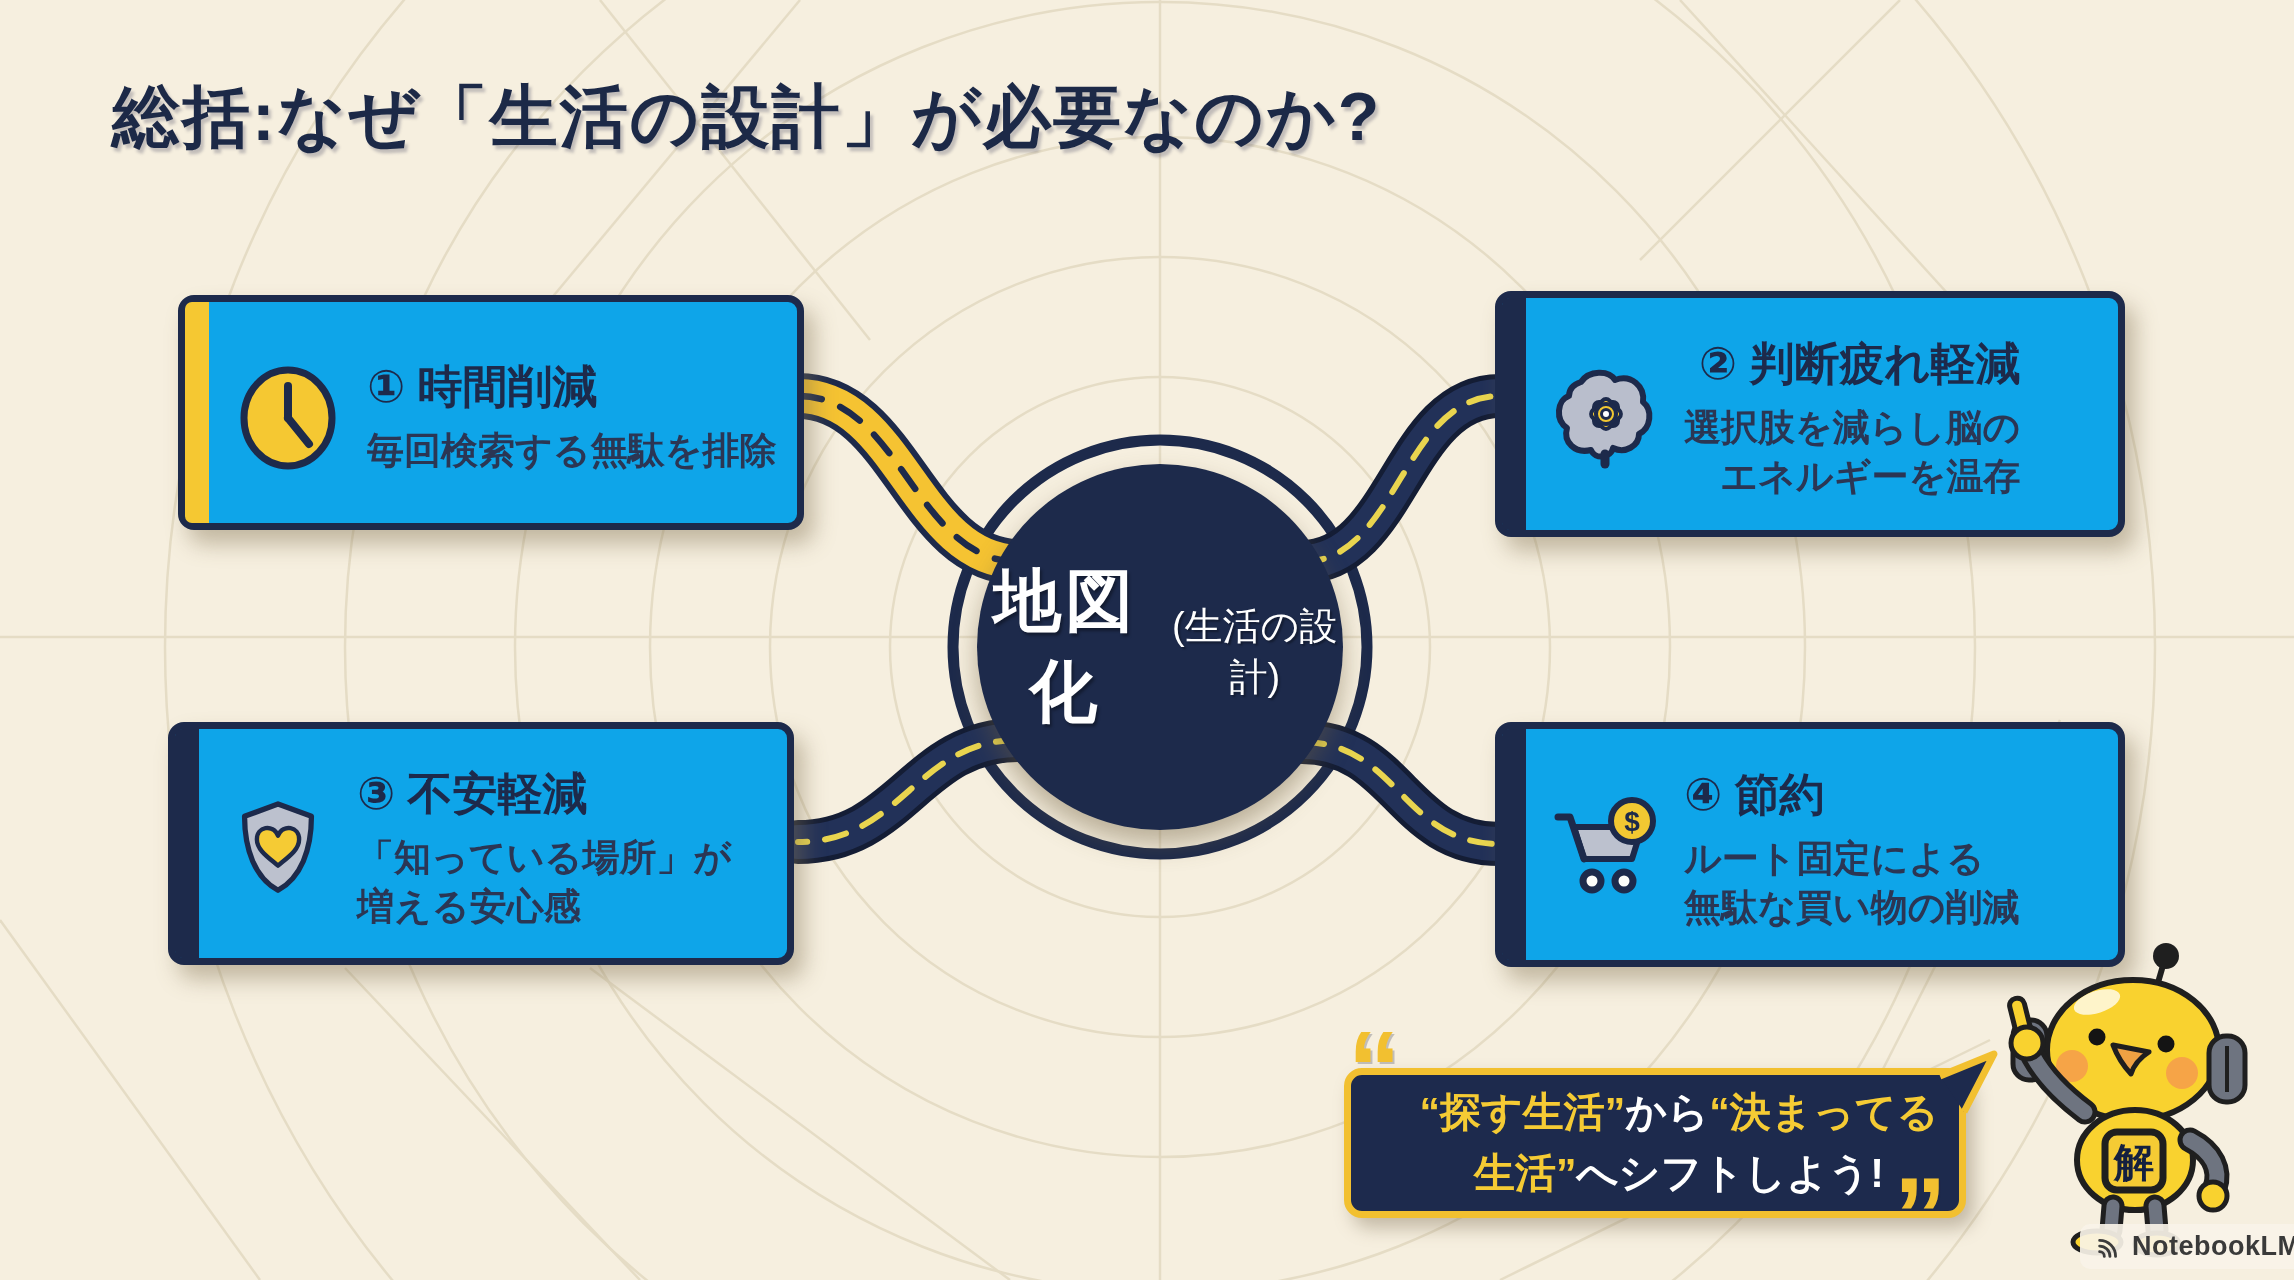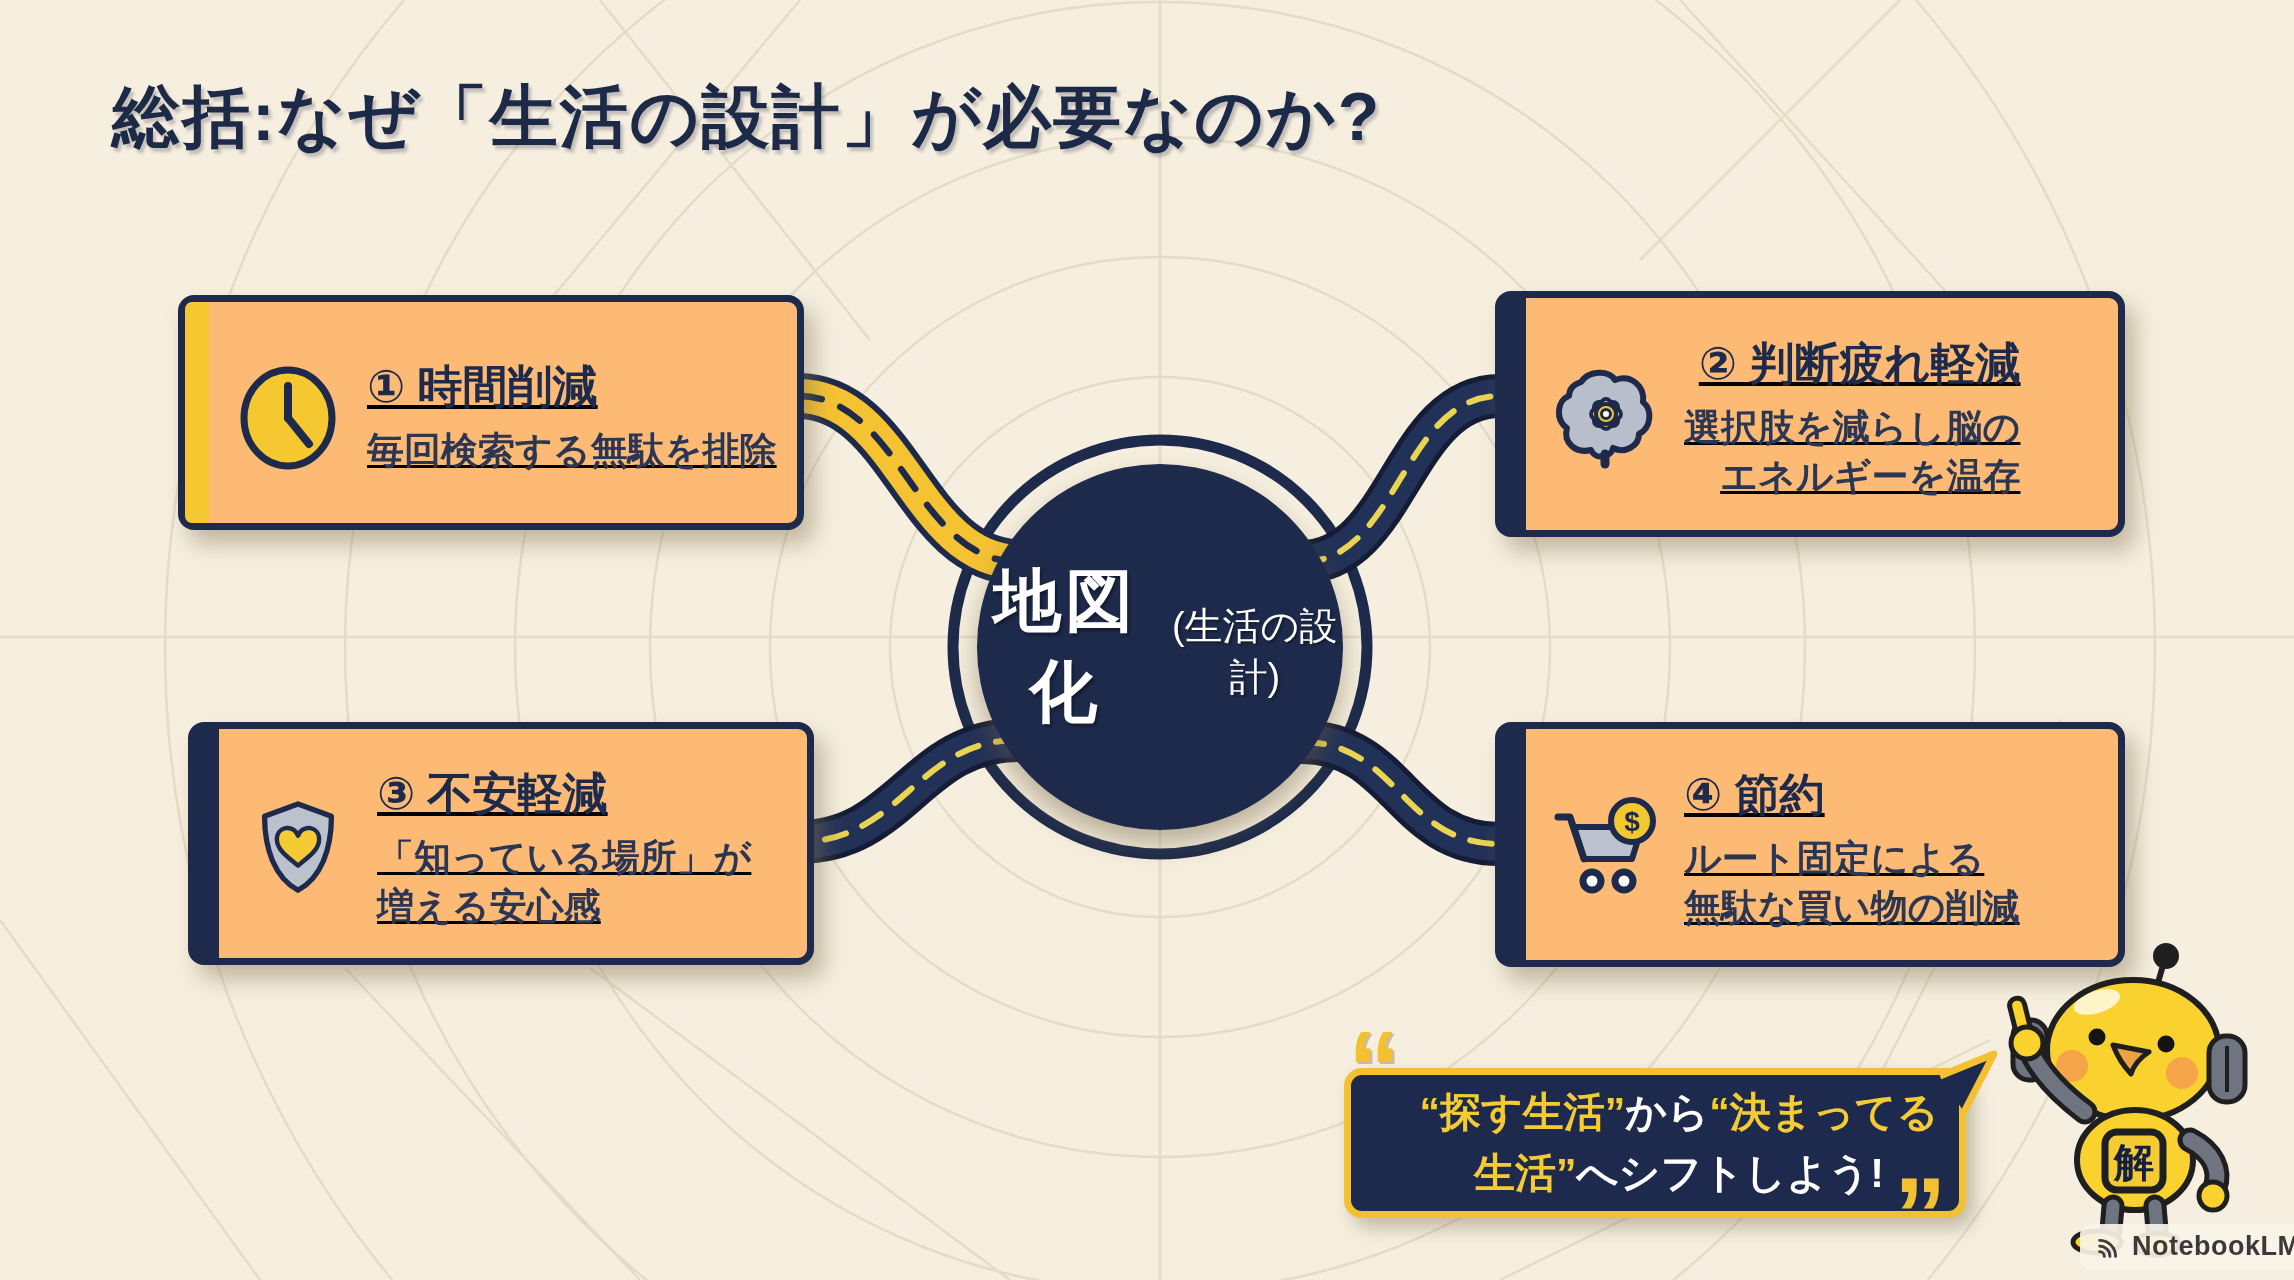--- a/index.html
+++ b/index.html
@@ -31,34 +31,34 @@
     background:#1D2A4B; border-radius:50%;
     box-shadow:0 14px 26px rgba(110,95,65,.45);
     display:flex; flex-direction:row; align-items:center; justify-content:center;
     color:#fff; text-align:center;gap:13px;
   }
   .center-main{font-size:68px; font-weight:800; letter-spacing:4px; text-shadow:2px 3px 3px rgba(0,0,0,.35);}
   .center-sub{font-size:38px; font-weight:400; margin-top:10px; text-shadow:2px 2px 2px rgba(0,0,0,.35);}
 
   
   .card{
-    z-index:3; background:#fdba74; border:7px solid #1D2A4B; border-radius:16px;
+    z-index:3; background:#0ea5e9; border:7px solid #1D2A4B; border-radius:16px;
     box-shadow:10px 14px 22px rgba(130,115,85,.45);
-    display:flex; align-items:center; padding:8px 14px 0 44px; box-sizing:border-box;text-decoration:underline;
+    display:flex; align-items:center; padding:8px 14px 0 44px; box-sizing:border-box;
   }
   .card .accent{position:absolute; left:0; top:0; bottom:0; width:24px; border-radius:7px 0 0 7px;}
   .accent-yellow{background:#F5C832;}
   .accent-navy{background:#1D2A4B;}
   .card-icon{width:118px; flex-shrink:0; display:flex; align-items:center; justify-content:center;}
   .card-text{margin-left:20px;}
   .card-title{font-size:45px; font-weight:800; color:#1D2A4B; margin-bottom:10px; white-space:nowrap;}
   .card-line{font-size:37px; font-weight:600; color:#2B3654; line-height:1.32; white-space:nowrap;}
   #card-1{left:178px; top:295px; width:626px; height:235px;}
   #card-2{left:1495px; top:291px; width:630px; height:246px;text-align:right;}
-  #card-3{left:188px; top:722px; width:626px; height:243px;}
+  #card-3{left:168px; top:722px; width:626px; height:243px;}
   #card-4{left:1495px; top:722px; width:630px; height:245px;}
 
   
   .bubble{
     left:1344px; top:1068px; width:608px; height:136px; z-index:5;
     background:#1D2A4D; border:7px solid #F2C030; border-radius:18px;
     box-shadow:8px 10px 18px rgba(120,105,80,.4);
     display:flex; flex-direction:column; align-items:center; justify-content:center;
     text-align:center;
   }

